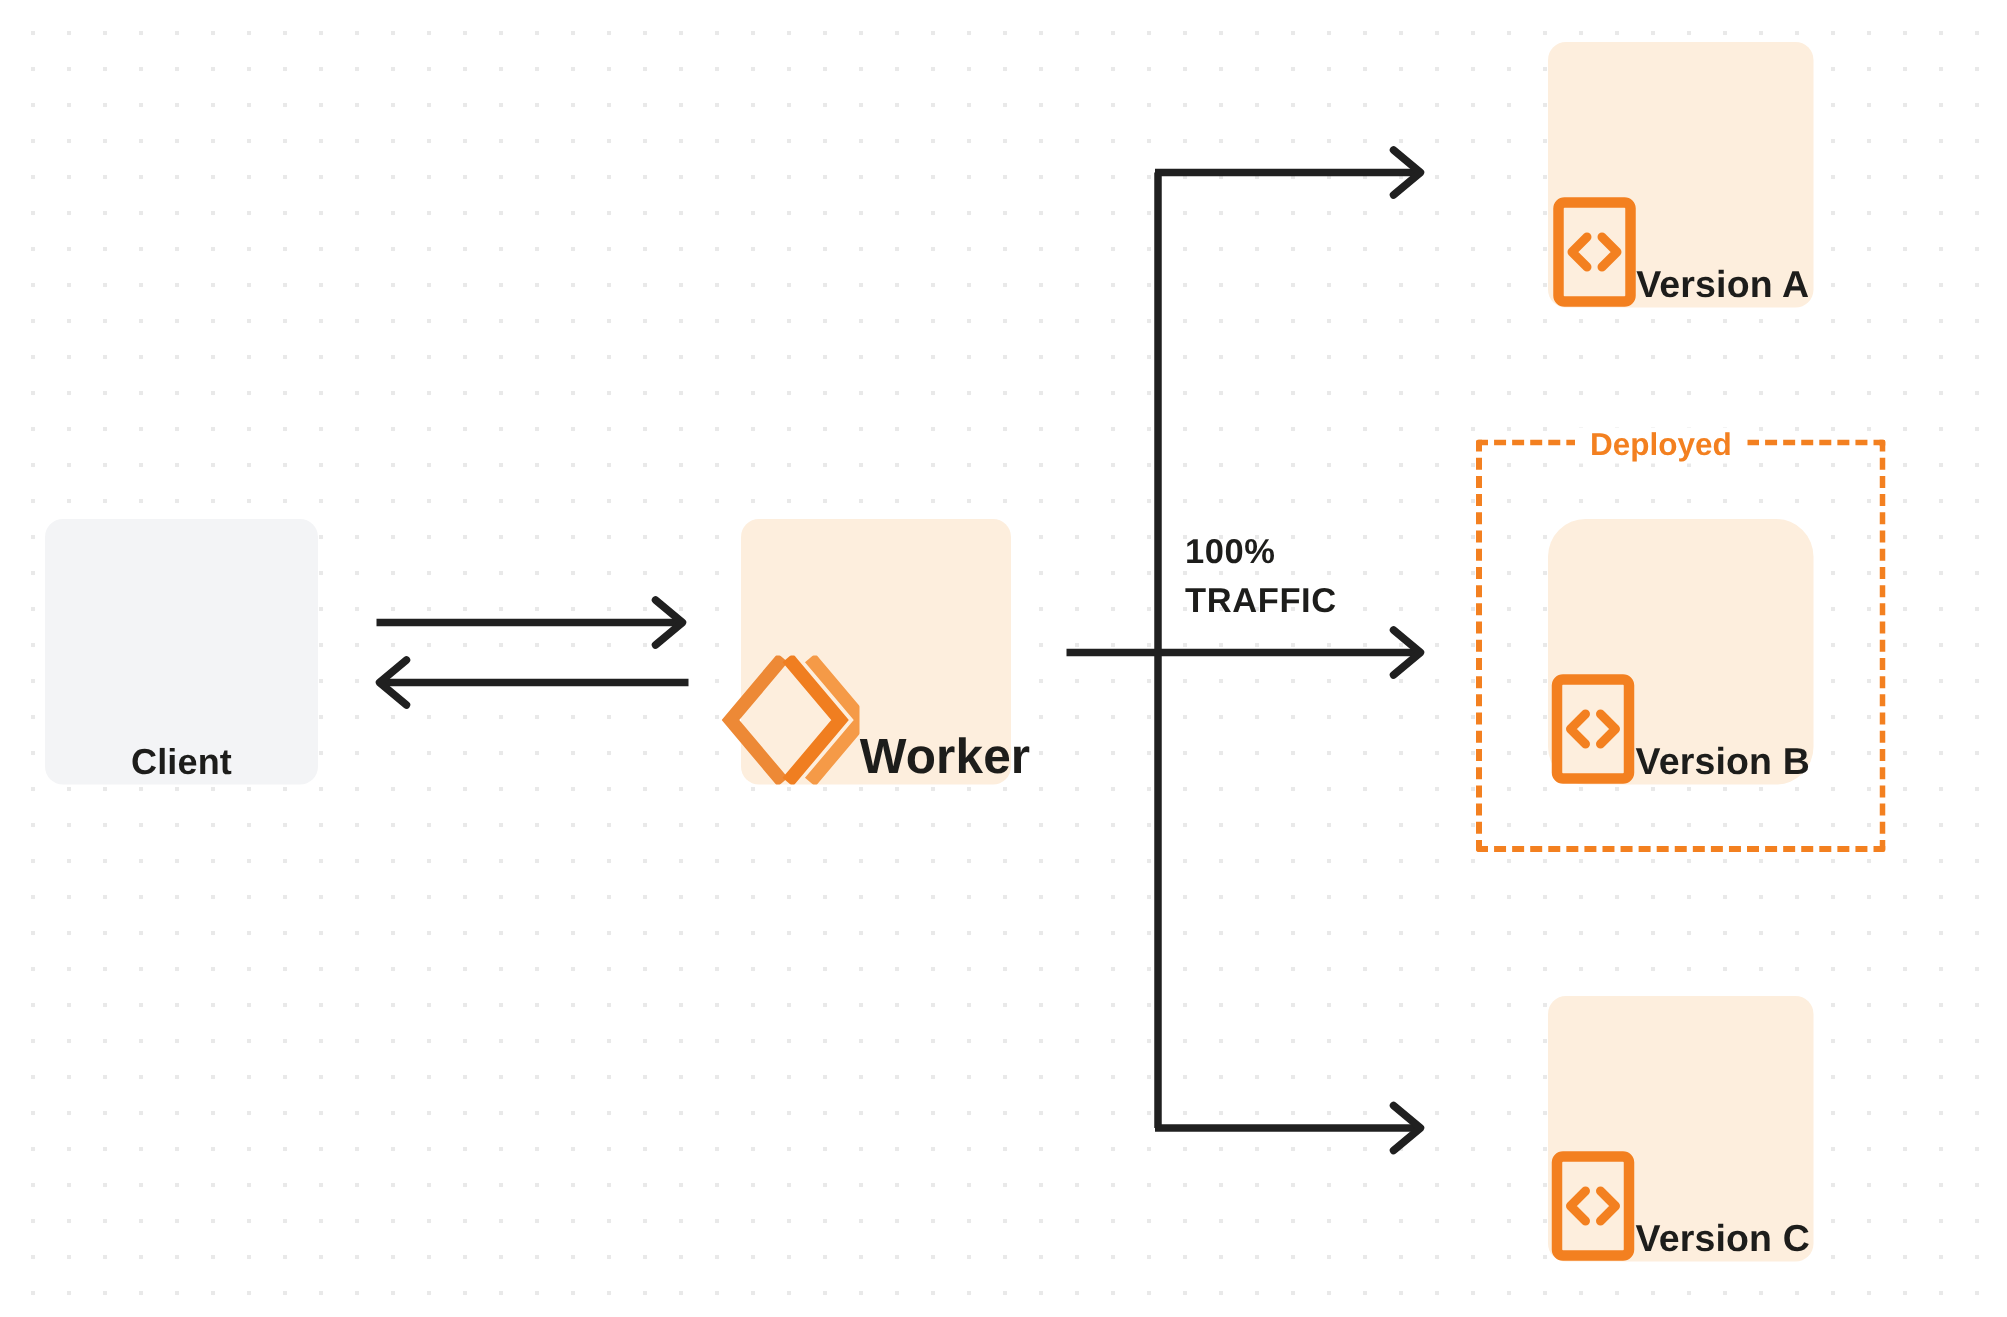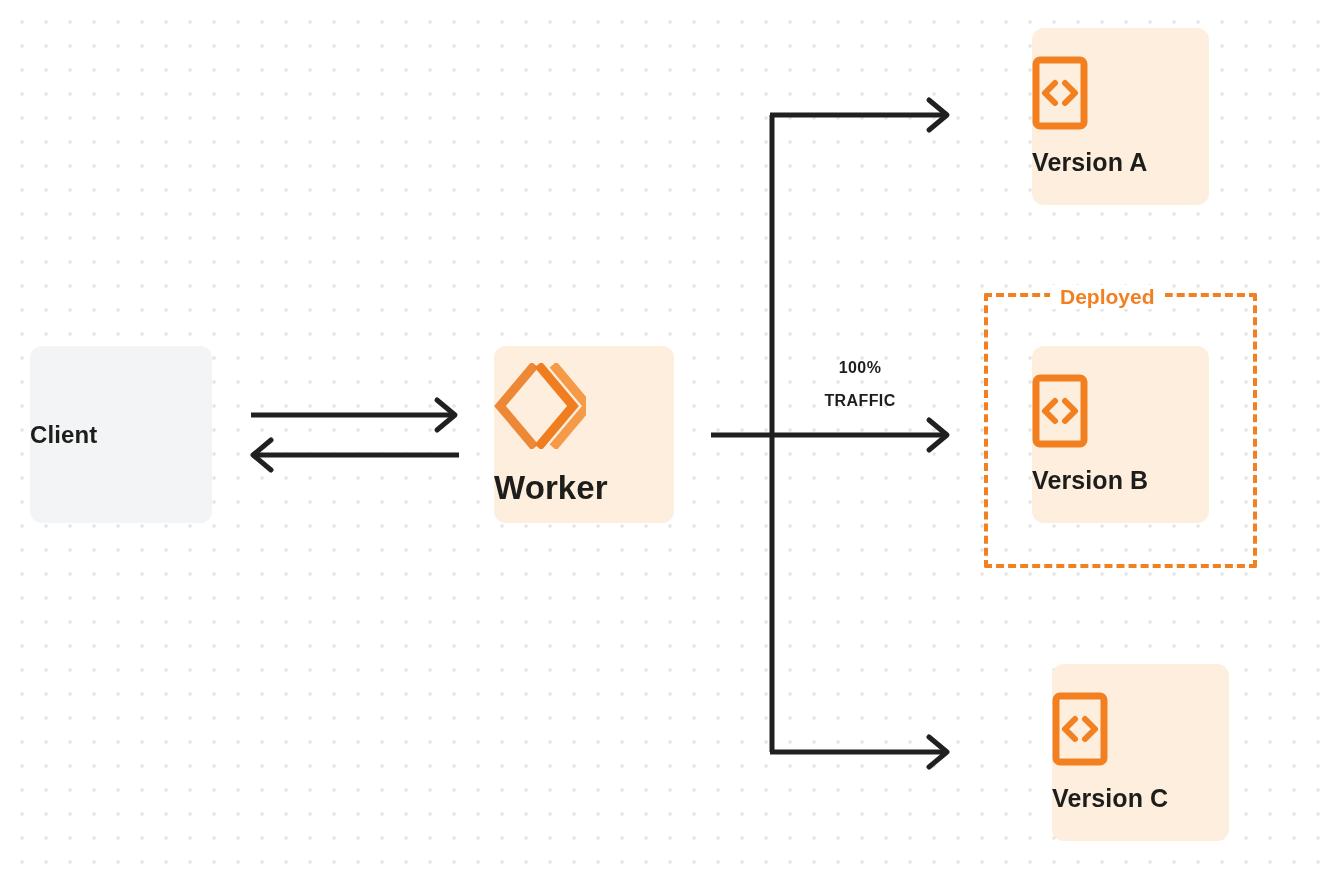--- a/index.html
+++ b/index.html
@@ -18,22 +18,22 @@
     background-position: 10px 10px;
     overflow: hidden;
     font-family: "Liberation Sans", sans-serif;
   }
 
   
   .node {
     position: absolute;
     border-radius: 12px;
     display: flex;
-    flex-direction: column;
-    align-items: flex-start;
+    flex-direction: row;
+    align-items: flex-end;
     justify-content: center;
     box-sizing: border-box;
   }
   .node-label {
     font-weight: bold;
     color: #1d1d1b;
     letter-spacing: 0.1px;
     white-space: nowrap;
   }
 
@@ -58,22 +58,22 @@
   #worker-node .node-label { font-size: 33px; margin-top: 20px; }
 
   
   .version-node {
     width: 177px;
     height: 177px;
     background: #fdeedd;
     left: 1032px;
   }
   #version-a-node { top: 28px; }
-  #version-b-node { top: 346px; }
-  #version-c-node { top: 664px; margin-left: 20px; }
+  #version-b-node { top: 346px; border-radius: 25px; }
+  #version-c-node { top: 664px; }
   .version-node .node-label { font-size: 25px; margin-top: 18px; }
 
   
   .icon-wrap {
     display: flex;
     align-items: center;
     justify-content: center;
     line-height: 0;
   }
 
@@ -101,23 +101,23 @@
     white-space: nowrap;
     text-align: center;
   }
 
   
   #traffic-label {
     position: absolute;
     left: 790px;
     top: 351px;
     width: 140px;
-    text-align: center;
+    text-align: left;
     color: #1d1d1b;
-    font-size: 16px;
+    font-size: 23px;
     font-weight: bold;
     line-height: 33px;
     letter-spacing: 0.4px;
   }
 
   
   #connectors {
     position: absolute;
     left: 0;
     top: 0;

